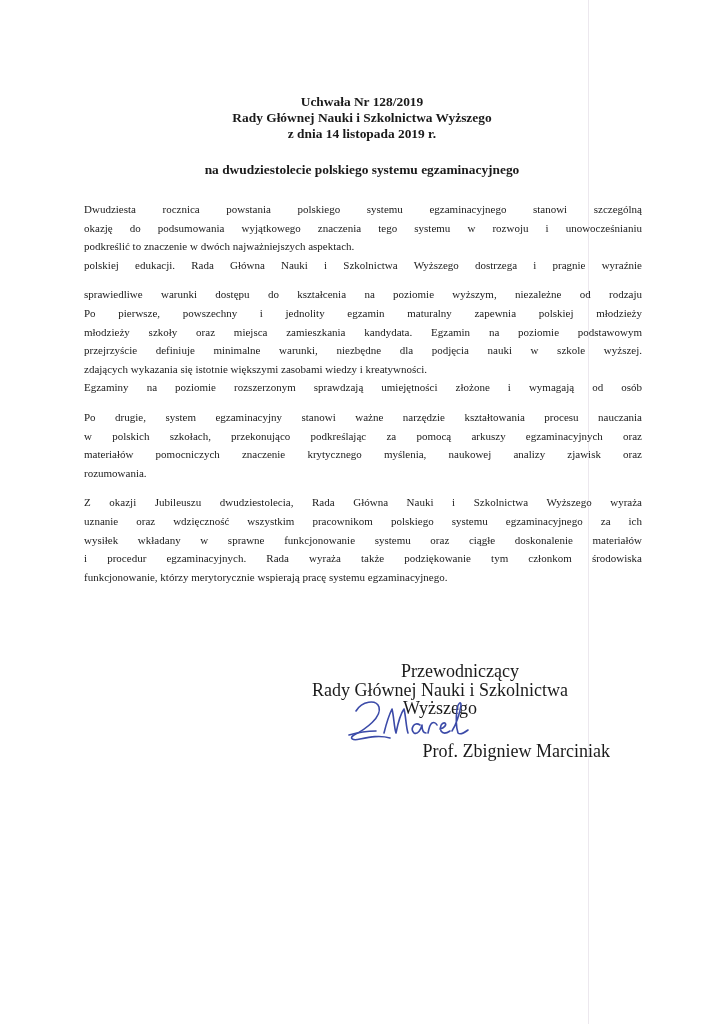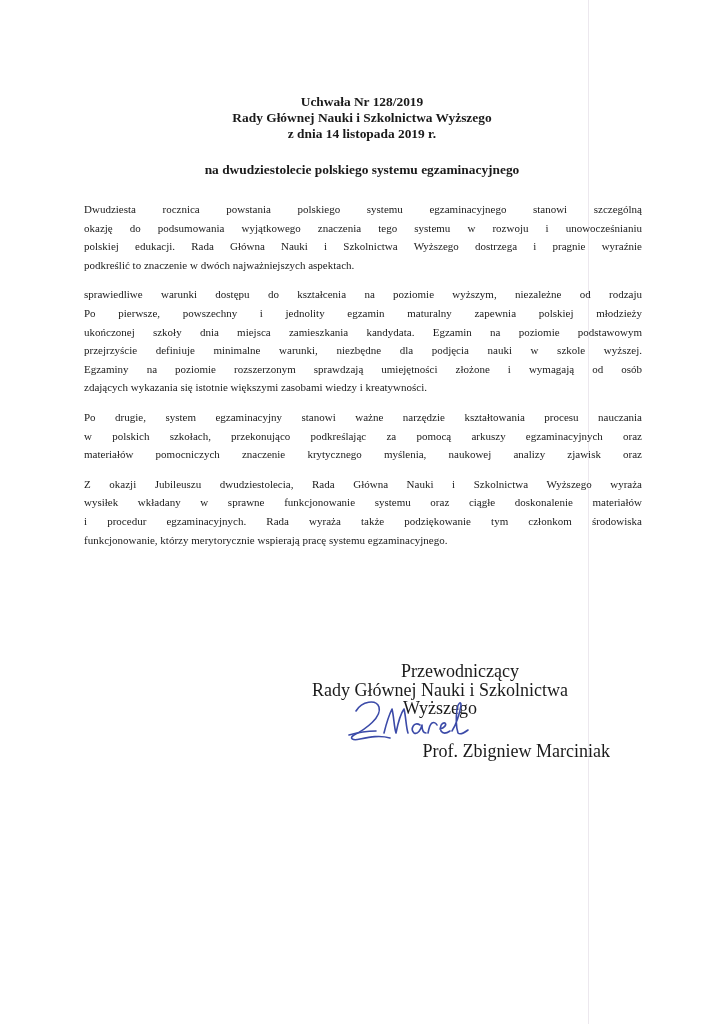--- a/index.html
+++ b/index.html
@@ -99,38 +99,40 @@
     <span class="line">Rady Głównej Nauki i Szkolnictwa Wyższego</span>
     <span class="line">z dnia 14 listopada 2019 r.</span>
   </div>
 
   <div class="header subject">na dwudziestolecie polskiego systemu egzaminacyjnego</div>
 
   <div class="body-text">
     <p class="para">
       <span class="ln">Dwudziesta rocznica powstania polskiego systemu egzaminacyjnego stanowi szczególną</span>
       <span class="ln">okazję do podsumowania wyjątkowego znaczenia tego systemu  w rozwoju i unowocześnianiu</span>
+      <span class="ln last">podkreślić to znaczenie w dwóch najważniejszych aspektach.</span>
       <span class="ln">polskiej edukacji. Rada Główna Nauki i Szkolnictwa Wyższego dostrzega i pragnie wyraźnie</span>
-      <span class="ln last">podkreślić to znaczenie w dwóch najważniejszych aspektach.</span>
     </p>
     <p class="para">
       <span class="ln">sprawiedliwe warunki dostępu do kształcenia na poziomie wyższym, niezależne od rodzaju</span>
       <span class="ln">Po pierwsze, powszechny i jednolity egzamin maturalny zapewnia polskiej młodzieży</span>
-      <span class="ln">ukończonej szkoły dnia miejsca zamieszkania kandydata. Egzamin na poziomie podstawowym</span>
+      <span class="ln">młodzieży szkoły oraz miejsca zamieszkania kandydata. Egzamin na poziomie podstawowym</span>
       <span class="ln">przejrzyście definiuje minimalne warunki, niezbędne dla podjęcia nauki w szkole wyższej.</span>
+      <span class="ln last">zdających wykazania się istotnie większymi zasobami wiedzy i kreatywności.</span>
       <span class="ln">Egzaminy na poziomie rozszerzonym sprawdzają umiejętności złożone i wymagają od osób</span>
-      <span class="ln last">zdających wykazania się istotnie większymi zasobami wiedzy i kreatywności.</span>
     </p>
     <p class="para">
       <span class="ln">Po drugie, system egzaminacyjny stanowi ważne narzędzie kształtowania procesu nauczania</span>
       <span class="ln">w polskich szkołach, przekonująco podkreślając za pomocą arkuszy egzaminacyjnych oraz</span>
       <span class="ln">materiałów pomocniczych znaczenie krytycznego myślenia, naukowej analizy zjawisk oraz</span>
+      <span class="ln last">rozumowania.</span>
     </p>
     <p class="para">
       <span class="ln">Z okazji Jubileuszu dwudziestolecia, Rada Główna Nauki i Szkolnictwa Wyższego wyraża</span>
+      <span class="ln">uznanie oraz wdzięczność wszystkim pracownikom polskiego systemu egzaminacyjnego za ich</span>
       <span class="ln">wysiłek wkładany w sprawne funkcjonowanie systemu oraz ciągłe doskonalenie materiałów</span>
       <span class="ln">i procedur egzaminacyjnych. Rada wyraża także podziękowanie tym członkom środowiska</span>
       <span class="ln last">funkcjonowanie, którzy merytorycznie wspierają pracę systemu egzaminacyjnego.</span>
     </p>
   </div>
 
   <div class="sign-block">
     <span class="sign-title first" style="padding-left:40px;">Przewodniczący</span>
     <span class="sign-title">Rady Głównej Nauki i Szkolnictwa Wyższego</span>
     <svg class="signature" viewBox="0 0 150 52" xmlns="http://www.w3.org/2000/svg">

